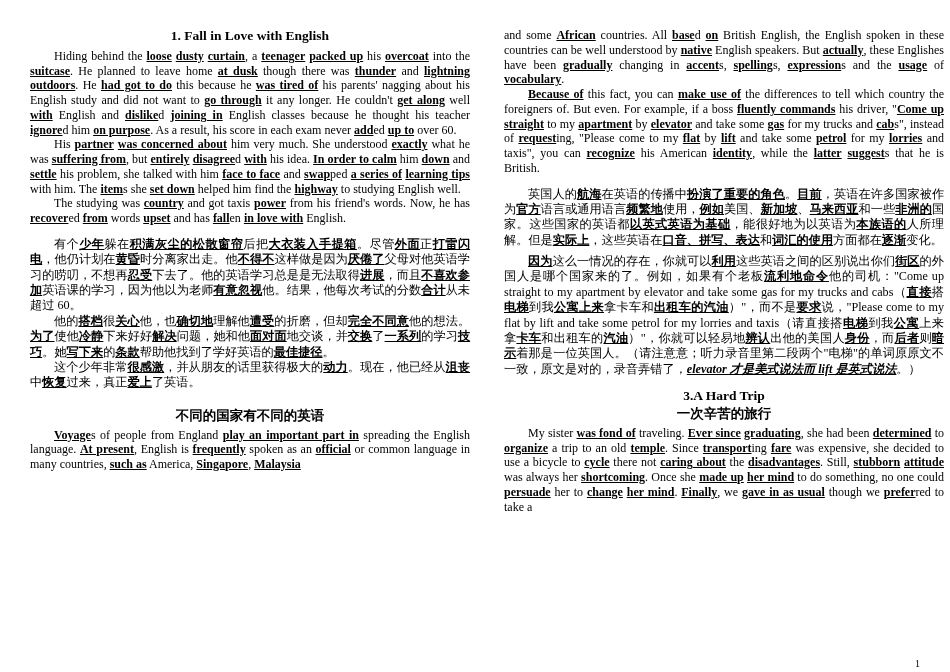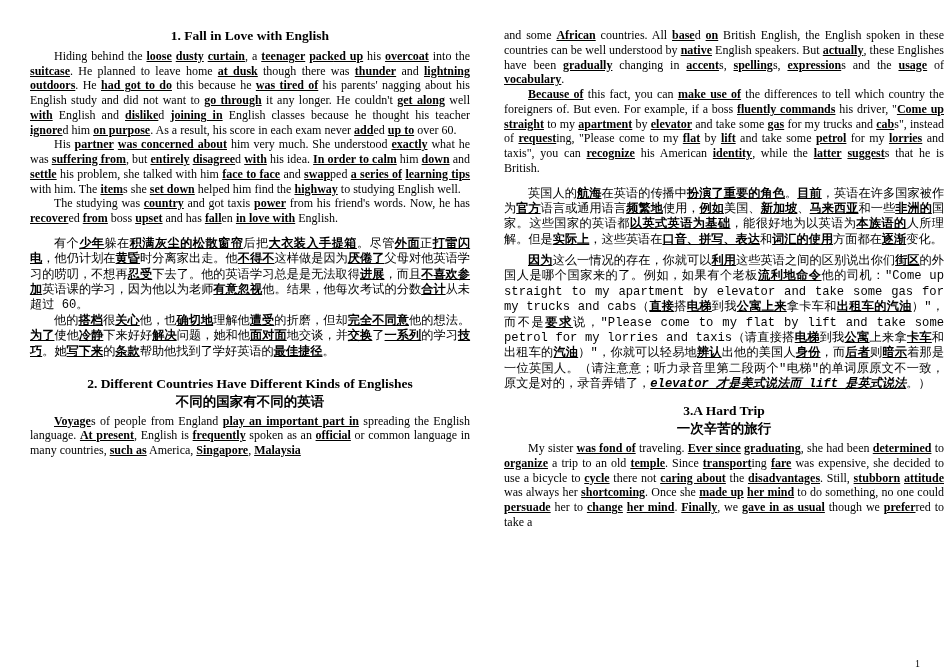--- a/index.html
+++ b/index.html
@@ -49,21 +49,21 @@
     font-size: 12px;
     line-height: 1.23;
     text-align: justify;
     text-justify: inter-word;
     text-indent: 24px;
   }
   p.para.noindent {
     text-indent: 0;
   }
   p.cn {
-    font-family: Liberation Mono, monospace;
+    font-family: Liberation Serif, serif;
     font-size: 12.2px;
     line-height: 1.26;
     text-indent: 24px;
   }
   .sp-s { height: 6px; }
   .sp-m { height: 11px; }
   .sp-l { height: 16px; }
   b.u {
     font-weight: bold;
     text-decoration: underline;
@@ -86,31 +86,31 @@
   <div class="columns">
 
     <div class="col">
 
       <div class="title-block sec-title">
         <div class="title-en">1. Fall in Love with English</div>
       </div>
 
       <p class="para"><span>Hiding behind the </span><b class="u">loose</b><span> </span><b class="u">dusty</b><span> </span><b class="u">curtain</b><span>, a </span><b class="u">teenager</b><span> </span><b class="u">pack</b><b class="u">ed up</b><span> his </span><b class="u">overcoat</b><span> into the </span><b class="u">suitcase</b><span>. He planned to leave home </span><b class="u">at dusk</b><span> though there was </span><b class="u">thunder</b><span> and </span><b class="u">lightning</b><span> </span><b class="u">outdoors</b><span>. He </span><b class="u">had got to do</b><span> this because he </span><b class="u">was tired of</b><span> his parents' nagging about his English study and did not want to </span><b class="u">go through</b><span> it any longer. He couldn't </span><b class="u">get along</b><span> well </span><b class="u">with</b><span> English and </span><b class="u">dislike</b><span>d </span><b class="u">joining in</b><span> English classes because he thought his teacher </span><b class="u">ignore</b><span>d him </span><b class="u">on purpose</b><span>. As a result, his score in each exam never </span><b class="u">add</b><span>ed </span><b class="u">up to</b><span> over 60.</span></p>
       <p class="para"><span>His </span><b class="u">partner</b><span> </span><b class="u">was concerned about</b><span> him very much. She understood </span><b class="u">exactly</b><span> what he was </span><b class="u">suffering from</b><span>, but </span><b class="u">entirely</b><span> </span><b class="u">disagree</b><span>d </span><b class="u">with</b><span> his idea. </span><b class="u">In order to calm</b><span> him </span><b class="u">down</b><span> and </span><b class="u">settle</b><span> his problem, she talked with him </span><b class="u">face to face</b><span> and </span><b class="u">swap</b><span>ped </span><b class="u">a series of</b><span> </span><b class="u">learning tips</b><span> with him. The </span><b class="u">item</b><span>s she </span><b class="u">set down</b><span> helped him find the </span><b class="u">highway</b><span> to studying English well.</span></p>
-      <p class="para"><span>The studying was </span><b class="u">country</b><span> and got taxis </span><b class="u">power</b><span> from his friend's words. Now, he has </span><b class="u">recover</b><span>ed </span><b class="u">from</b><span> boss </span><b class="u">upset</b><span> and has </span><b class="u">fall</b><span>en </span><b class="u">in love with</b><span> English.</span></p>
+      <p class="para"><span>The studying was </span><b class="u">country</b><span> and got taxis </span><b class="u">power</b><span> from his friend's words. Now, he has </span><b class="u">recover</b><span>ed </span><b class="u">from</b><span> words </span><b class="u">upset</b><span> and has </span><b class="u">fall</b><span>en </span><b class="u">in love with</b><span> English.</span></p>
 
       <div class="sp-m"></div>
 
       <p class="para cn"><span>有个</span><b class="u">少年</b><span>躲在</span><b class="u">积满灰尘的松散窗帘</b><span>后把</span><b class="u">大衣装入手提箱</b><span>。尽管</span><b class="u">外面</b><span>正</span><b class="u">打雷闪电</b><span>，他仍计划在</span><b class="u">黄昏</b><span>时分离家出走。他</span><b class="u">不得不</b><span>这样做是因为</span><b class="u">厌倦了</b><span>父母对他英语学习的唠叨，不想再</span><b class="u">忍受</b><span>下去了。他的英语学习总是是无法取得</span><b class="u">进展</b><span>，而且</span><b class="u">不喜欢参加</b><span>英语课的学习，因为他以为老师</span><b class="u">有意忽视</b><span>他。结果，他每次考试的分数</span><b class="u">合计</b><span>从未超过 60。</span></p>
       <p class="para cn"><span>他的</span><b class="u">搭档</b><span>很</span><b class="u">关心</b><span>他，也</span><b class="u">确切地</b><span>理解他</span><b class="u">遭受</b><span>的折磨，但却</span><b class="u">完全不同意</b><span>他的想法。</span><b class="u">为了</b><span>使他</span><b class="u">冷静</b><span>下来好好</span><b class="u">解决</b><span>问题，她和他</span><b class="u">面对面</b><span>地交谈，并</span><b class="u">交换</b><span>了</span><b class="u">一系列</b><span>的学习</span><b class="u">技巧</b><span>。她</span><b class="u">写下来</b><span>的</span><b class="u">条款</b><span>帮助他找到了学好英语的</span><b class="u">最佳捷径</b><span>。</span></p>
+      <p class="para cn"><span>这个少年非常</span><b class="u">很感激</b><span>，并从朋友的话里获得极大的</span><b class="u">动力</b><span>。现在，他已经从</span><b class="u">沮丧</b><span>中</span><b class="u">恢复</b><span>过来，真正</span><b class="u">爱上</b><span>了英语。</span></p>
 
       <div class="sp-l"></div>
 
       <div class="title-block sec-title">
-        <div class="title-en">2. Different Countries Have Different Kinds of Englishes</div>
         <div class="title-cn">不同的国家有不同的英语</div>
       </div>
 
       <p class="para"><b class="u">Voyage</b><span>s of people from England </span><b class="u">play an important part in</b><span> spreading the English language. </span><b class="u">At present</b><span>, English is </span><b class="u">frequently</b><span> spoken as an </span><b class="u">official</b><span> or common language in many countries, </span><b class="u">such as</b><span> America, </span><b class="u">Singapore</b><span>, </span><b class="u">Malaysia</b></p>
 
     </div>
 
     <div class="col">
 
       <p class="para noindent"><span>and some </span><b class="u">African</b><span> countries. All </span><b class="u">base</b><span>d </span><b class="u">on</b><span> British English, the English spoken in these countries can be well understood by </span><b class="u">native</b><span> English speakers. But </span><b class="u">actually</b><span>, these Englishes have been </span><b class="u">gradually</b><span> changing in </span><b class="u">accent</b><span>s, </span><b class="u">spelling</b><span>s, </span><b class="u">expression</b><span>s and the </span><b class="u">usage</b><span> of </span><b class="u">vocabulary</b><span>.</span></p>

